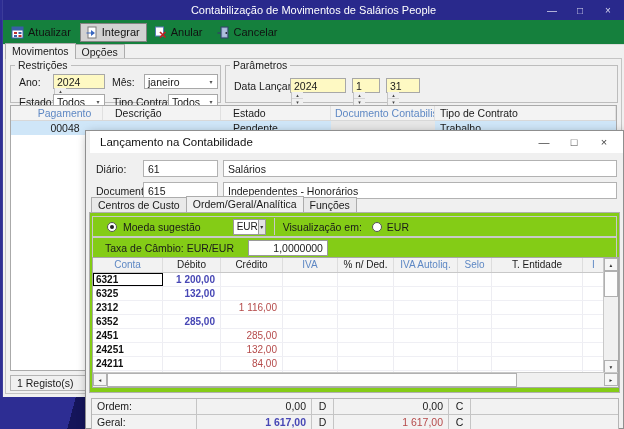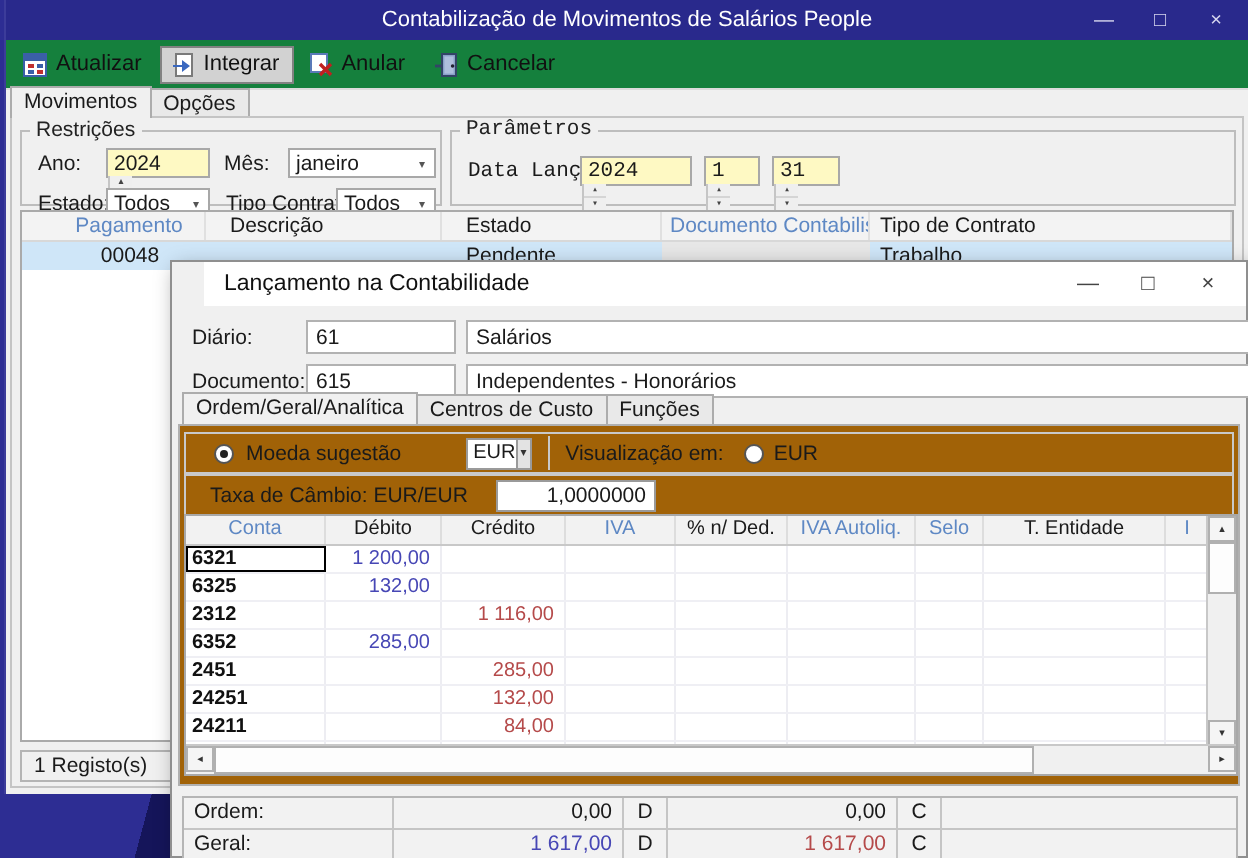--- a/index.html
+++ b/index.html
@@ -28,21 +28,21 @@
   .tbtn svg{display:block;}
   .tabstrip{position:absolute;left:2px;top:44px;height:14px;display:flex;align-items:center;}
   .tab{padding:1px 6px 1px 6px;font-size:10.5px;border:1px solid #acacac;border-bottom:none;
     background:#e9e9e9;margin-right:-1px;height:12px;line-height:12px;}
   .tab.active{background:#f0f0f0;position:relative;z-index:2;height:13px;line-height:13px;}
   .tabpage{position:absolute;left:2px;top:58px;width:617px;height:336px;background:#f0f0f0;
     border:1px solid #c4c4c4;box-sizing:border-box;}
   fieldset{position:absolute;border:1px solid #bdbdbd;margin:0;padding:0;box-sizing:border-box;background:#f0f0f0;}
   legend{font-size:10.5px;padding:0 3px;margin-left:4px;color:#222;margin-top:15px;}
   .fs-restricoes{left:4px;top:0px;width:211px;height:44px;}
-  .fs-parametros{left:219px;top:0px;width:393px;height:44px;font-family:Liberation Mono, monospace;}
+  .fs-parametros{left:219px;top:0px;width:393px;height:44px;}
   .ctl-label{position:absolute;font-size:10.5px;color:#1a1a1a;}
   .spin{position:absolute;height:15px;background:#fef9c3;border:1px solid #a8a8a8;display:flex;box-sizing:border-box;flex-direction:column;}
   .spin .val{flex:1;padding:1px 2px 0 3px;font-size:10.5px;}
   .spin-btns{width:11px;display:flex;flex-direction:column;border-left:1px solid #c5c5c5;}
   .spin-btns i{flex:1;font-style:normal;font-size:5px;line-height:6px;text-align:center;
     background:#efefef;color:#444;}
   .spin-btns i:first-child{border-bottom:1px solid #d5d5d5;}
   .combo{position:absolute;height:15px;background:#fff;border:1px solid #a8a8a8;display:flex;
     align-items:center;box-sizing:border-box;}
   .combo .val{flex:1;padding:0 3px;font-size:10.5px;white-space:nowrap;overflow:hidden;}
@@ -60,31 +60,31 @@
   .pc3{width:110px;padding-left:12px;}
   .pc4{width:104px;padding-left:4px;}
   .pc5{flex:1;padding-left:5px;}
   .hblue{color:#5e88c4;}
   .cell-doc-disabled{background:#e7e7e7;}
   .statusbar{position:absolute;left:4px;right:4px;bottom:2px;height:16px;border:1px solid #b4b4b4;
     box-sizing:border-box;background:#f0f0f0;display:flex;align-items:center;padding-left:6px;font-size:10.5px;}
   
   .dialog{position:absolute;left:85px;top:130px;width:539px;height:299px;background:#f0f0f0;
     border:1px solid #8f8f8f;box-sizing:border-box;box-shadow:3px 4px 10px rgba(0,0,0,.4);z-index:10;}
-  .dtitlebar{position:absolute;left:16px;top:0;right:0;height:22px;background:#fff;display:flex;
+  .dtitlebar{position:absolute;left:4px;top:0;right:0;height:22px;background:#fff;display:flex;
     align-items:center;padding-left:10px;font-size:11.5px;color:#111;}
   .dtitlebar .win-btns{position:absolute;right:4px;top:0;height:22px;display:flex;}
   .dwin-btn{width:30px;height:22px;display:flex;align-items:center;justify-content:center;
     color:#444;font-size:11px;}
   .drow-label{position:absolute;font-size:10.5px;}
   .dinput{position:absolute;height:17px;background:#fff;border:1px solid #b2b2b2;box-sizing:border-box;
-    font-size:10.5px;padding:2px 4px 0 4px;white-space:nowrap;overflow:hidden;margin-left:10px;}
+    font-size:10.5px;padding:2px 4px 0 4px;white-space:nowrap;overflow:hidden;}
   .dtabs{position:absolute;left:5px;top:68px;height:13px;display:flex;align-items:flex-end;}
   .dpanel{position:absolute;left:3px;right:3px;top:81px;height:181px;border:1px solid #b0b0b0;
-    background:#a16207;box-sizing:border-box;}
+    background:#84cc16;box-sizing:border-box;}
   .mrow{position:absolute;left:2px;right:2px;top:3px;height:21px;border:1px solid #c9c9c9;
     box-sizing:border-box;display:flex;align-items:center;}
   .trow{position:absolute;left:2px;right:2px;top:24px;height:21px;border:1px solid #c9c9c9;
     box-sizing:border-box;display:flex;align-items:center;}
   .radio{display:inline-block;width:10px;height:10px;border:1px solid #555;border-radius:50%;
     background:#fff;box-sizing:border-box;position:relative;}
   .radio.checked::after{content:"";position:absolute;left:2px;top:2px;width:4px;height:4px;
     border-radius:50%;background:#222;}
   .vsep{width:1px;height:17px;background:#c9c9c9;margin:0 8px;}
   .eur-combo{height:16px;width:33px;background:#fff;border:1px solid #9a9a9a;display:flex;
@@ -100,21 +100,21 @@
   .ghead{display:flex;height:14px;line-height:14px;background:#f2f2f2;border-bottom:1px solid #c8c8c8;
     font-size:10px;}
   .gh{box-sizing:border-box;text-align:center;border-right:1px solid #ddd;overflow:hidden;white-space:nowrap;}
   .grow{display:flex;height:13px;line-height:13px;font-size:10px;border-bottom:1px solid #efeff4;}
   .gc{box-sizing:border-box;border-right:1px solid #ecercf0;overflow:hidden;white-space:nowrap;
     border-right:1px solid #ededf2;}
   .w-conta{width:70px;} .w-deb{width:58px;} .w-cred{width:62px;} .w-iva{width:55px;}
   .w-ded{width:56px;} .w-ivaa{width:64px;} .w-selo{width:34px;} .w-tent{width:91px;} .w-i{width:21px;border-right:none;}
   .gc.w-conta{font-weight:bold;padding-left:3px;color:#111;}
   .gc.num{text-align:right;padding-right:5px;}
-  .debit{color:#4747b5;} .credit{color:#b54a4a;}
+  .debit{color:#4747b5;font-weight:bold;} .credit{color:#b54a4a;}
   .gc.focus{outline:1px solid #000;outline-offset:-1px;background:#fff;}
   .vscroll{position:absolute;right:0;top:0;bottom:14px;width:14px;background:#f0f0f0;
     border-left:1px solid #c8c8c8;display:flex;flex-direction:column;}
   .sbtn{height:13px;border:1px solid #b0b0b0;background:#f5f5f5;font-size:5.5px;color:#333;
     display:flex;align-items:center;justify-content:center;box-sizing:border-box;}
   .vthumb{height:26px;border:1px solid #b0b0b0;background:#fdfdfd;box-sizing:border-box;}
   .vfill{flex:1;}
   .hscroll{position:absolute;left:0;right:0;bottom:0;height:14px;background:#f0f0f0;
     border-top:1px solid #c8c8c8;display:flex;}
   .hbtn{width:14px;height:13px;border:1px solid #b0b0b0;background:#f5f5f5;font-size:5.5px;color:#333;
@@ -290,22 +290,22 @@
 
   <span class="drow-label" style="left:10px;top:32px;">Diário:</span>
   <div class="dinput" style="left:57px;top:29px;width:75px;">61</div>
   <div class="dinput" style="left:137px;top:29px;width:394px;">Salários</div>
 
   <span class="drow-label" style="left:10px;top:54px;">Documento:</span>
   <div class="dinput" style="left:57px;top:51px;width:75px;">615</div>
   <div class="dinput" style="left:137px;top:51px;width:394px;">Independentes - Honorários</div>
 
   <div class="dtabs">
+    <div class="tab">Centros de Custo</div>
     <div class="tab active">Ordem/Geral/Analítica</div>
-    <div class="tab">Centros de Custo</div>
     <div class="tab">Funções</div>
   </div>
 
   <div class="dpanel">
 
     <div class="mrow">
       <span class="radio checked" style="margin-left:14px;"></span>
       <span style="margin-left:6px;font-size:10.5px;">Moeda sugestão</span>
       <div class="eur-combo" style="margin-left:32px;">
         <span class="val">EUR</span>

